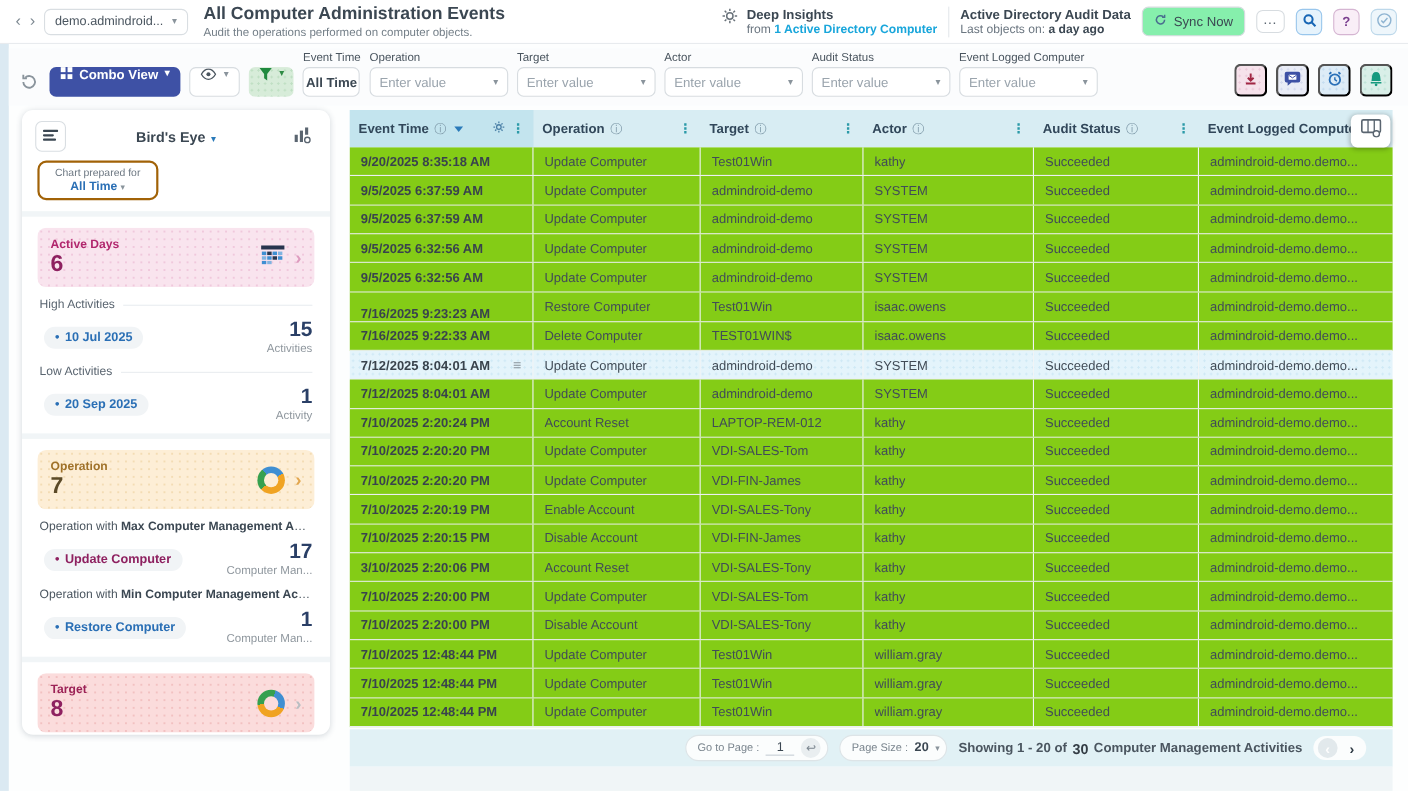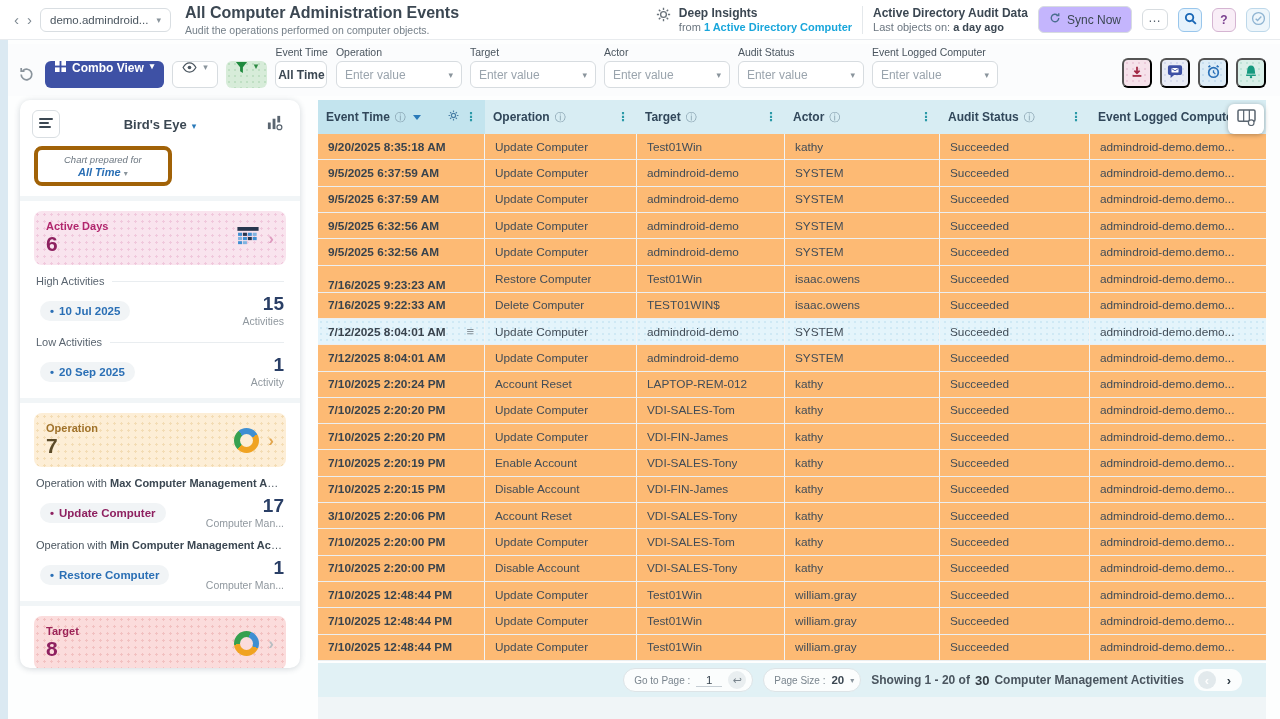--- a/index.html
+++ b/index.html
@@ -16,21 +16,21 @@
   .subtitle { font-size:10.5px; color:#747f88; margin-top:2px; }
   .tb-right { margin-left:auto; display:flex; align-items:center; gap:10px; }
   .di { display:flex; gap:7px; align-items:flex-start; }
   .di-text .l1 { font-size:12px; font-weight:700; color:#3b4752; }
   .di-text .l2 { font-size:11px; color:#6b7680; margin-top:1px; }
   .link { color:#19a6db; font-weight:700; cursor:pointer; }
   .vdiv { width:1px; height:28px; background:#e4e8eb; }
   .ad-text .l1 { font-size:12px; font-weight:700; color:#3b4752; }
   .ad-text .l2 { font-size:11px; color:#6b7680; margin-top:1px; }
   .ad-text .l2 b { color:#3b4752; }
-  .sync { display:flex; align-items:center; gap:6px; border:1px solid #d7dce0; border-radius:6px; padding:5px 10px; font-size:12px; color:#3b4752; background:#c4b5fd; cursor:pointer; }
+  .sync { display:flex; align-items:center; gap:6px; border:1px solid #d7dce0; border-radius:6px; padding:5px 10px; font-size:12px; color:#3b4752; background:#86efac; cursor:pointer; }
   .more { border:1px solid #d7dce0; border-radius:6px; background:#fff; padding:1px 5px 5px; color:#5a6570; font-size:13px; line-height:1; cursor:pointer; letter-spacing:1px; }
   .sqbtn { width:24px; height:24px; border-radius:6px; display:flex; align-items:center; justify-content:center; cursor:pointer; }
   .sq-search { background:#e6f3fc; border:1px solid #99c6ec; }
   .sq-help  { background:#f9eef7; border:1px solid #d5b5d2; color:#7a3f8f; font-weight:700; font-size:12px; }
   .sq-check { background:#eef6fb; border:1px solid #bdd8ea; }
 
   .leftstrip { position:absolute; left:0; top:40px; width:8px; height:679px; background:#dbe9f2; }
 
   
   .filterbar { position:absolute; left:8px; top:44px; width:1272px; height:52px; background:#fbfcfd; display:flex; align-items:flex-end; gap:8px; padding:0 14px 8px 10px; }
@@ -54,21 +54,21 @@
   .ic-alarm{ background-color:#ddecf7; background-image:radial-gradient(#c6ddf0 1px,transparent 1.1px); }
   .ic-bell { background-color:#d9efe8; background-image:radial-gradient(#bfe3d7 1px,transparent 1.1px); }
 
   
   .sidebar { position:absolute; left:20px; top:100px; width:280px; height:568px; background:#fff; border-radius:10px; box-shadow:0 1px 6px rgba(40,60,80,.2); overflow:hidden; }
   .sb-head { display:flex; align-items:center; padding:10px 12px 8px; }
   .iconbox { width:28px; height:28px; border:1px solid #d9dee2; border-radius:6px; display:flex; align-items:center; justify-content:center; background:#fff; cursor:pointer; }
   .sb-title { flex:1; text-align:center; font-size:13px; font-weight:700; color:#3b4752; cursor:pointer; }
   .caret-blue { color:#2a7ab9; font-size:9px; margin-left:5px; }
   .sb-gearchart { background:none; border:none; cursor:pointer; }
-  .sb-prep { margin:0 14px 10px; display:inline-block; border:4px solid #a16207; border-radius:8px; padding:4px 26px; text-align:center; cursor:pointer;font-style:italic; }
+  .sb-prep { margin:0 14px 10px; display:inline-block; border:2px solid #a16207; border-radius:8px; padding:4px 14px; text-align:center; cursor:pointer; }
   .sb-prep .l1 { font-size:9.5px; color:#6b7680; }
   .sb-prep .l2 { font-size:11px; font-weight:700; color:#2a6fb5; margin-top:1px; }
   .sb-prep .l2 .caret { color:#8a949c; font-size:8px; }
   .sb-sep { height:5px; background:#f1f5f7; }
   .sb-card { margin:10px 14px; border-radius:8px; padding:7px 12px; display:flex; align-items:center; justify-content:space-between; min-height:54px; cursor:pointer; background-size:7px 7px; }
   .card-pink { background-color:#f9e4ee; background-image:radial-gradient(#f0c8dc 1px,transparent 1.1px); }
   .card-pink .card-lbl { color:#b1266d; } .card-pink .card-val { color:#8e2160; } .card-pink .chev { color:#de9cbf; }
   .card-cream { background-color:#fdeed6; background-image:radial-gradient(#f3dcb4 1px,transparent 1.1px); }
   .card-cream .card-lbl { color:#a0722a; } .card-cream .card-val { color:#5b4a28; } .card-cream .chev { color:#e2a64e; }
   .card-red { background-color:#fbdcdc; background-image:radial-gradient(#f2c1c1 1px,transparent 1.1px); }
@@ -97,21 +97,21 @@
   
   .grid { position:absolute; left:318px; top:100px; width:948px; height:561px; background:#fff; }
   .ghead { display:flex; height:34px; background:#d8edf3; }
   .hcell { display:flex; align-items:center; padding:0 8px; font-size:12px; font-weight:700; color:#31475a; gap:5px; }
   .hcell.c-et { background:#c3e4ee; }
   .hspace { flex:1; }
   .hdots { color:#2b9aa8; font-weight:700; font-size:12px; cursor:pointer; }
   .info { color:#7e99a8; font-size:11px; font-weight:400; }
   .sorttri { width:0; height:0; border-left:4px solid transparent; border-right:4px solid transparent; border-top:5px solid #2a7ab9; margin-left:2px; }
   .gbody { display:flex; flex-direction:column; height:527px; }
-  .trow { display:flex; flex:1; border-bottom:1px solid #eceff1; background:#fdba74; cursor:pointer; }
+  .trow { display:flex; flex:1; border-bottom:1px solid #eceff1; background:#84cc16; cursor:pointer; }
   .trow.hl { background-color:#e4f4fb; background-image:radial-gradient(#cfe9f5 1px,transparent 1.1px); background-size:6px 6px; }
   .tcell { padding:0 10px; font-size:11.8px; color:#414c57; white-space:nowrap; overflow:hidden; text-overflow:ellipsis; border-right:1px solid #f1f4f6; display:flex; align-items:center; }
   .c-et { width:167px; flex:none; } .c-op { width:152px; flex:none; } .c-tg { width:148px; flex:none; }
   .c-ac { width:155px; flex:none; } .c-as { width:150px; flex:none; } .c-elc { flex:1 1 auto; border-right:none; min-width:0; }
   .tcell.c-et { font-weight:600; color:#39434d; }
   .handle { margin-left:auto; color:#8a949c; font-size:13px; font-weight:400; }
   .colchooser { position:absolute; right:16px; top:104px; width:36px; height:30px; background:#fff; border-radius:6px; box-shadow:0 1px 5px rgba(0,0,0,.3); display:flex; align-items:center; justify-content:center; z-index:5; cursor:pointer; }
 
   
   .gfooter { position:absolute; left:318px; top:663px; width:948px; height:34px; background:#e1f1f5; display:flex; align-items:center; justify-content:flex-end; gap:10px; padding-right:24px; }

